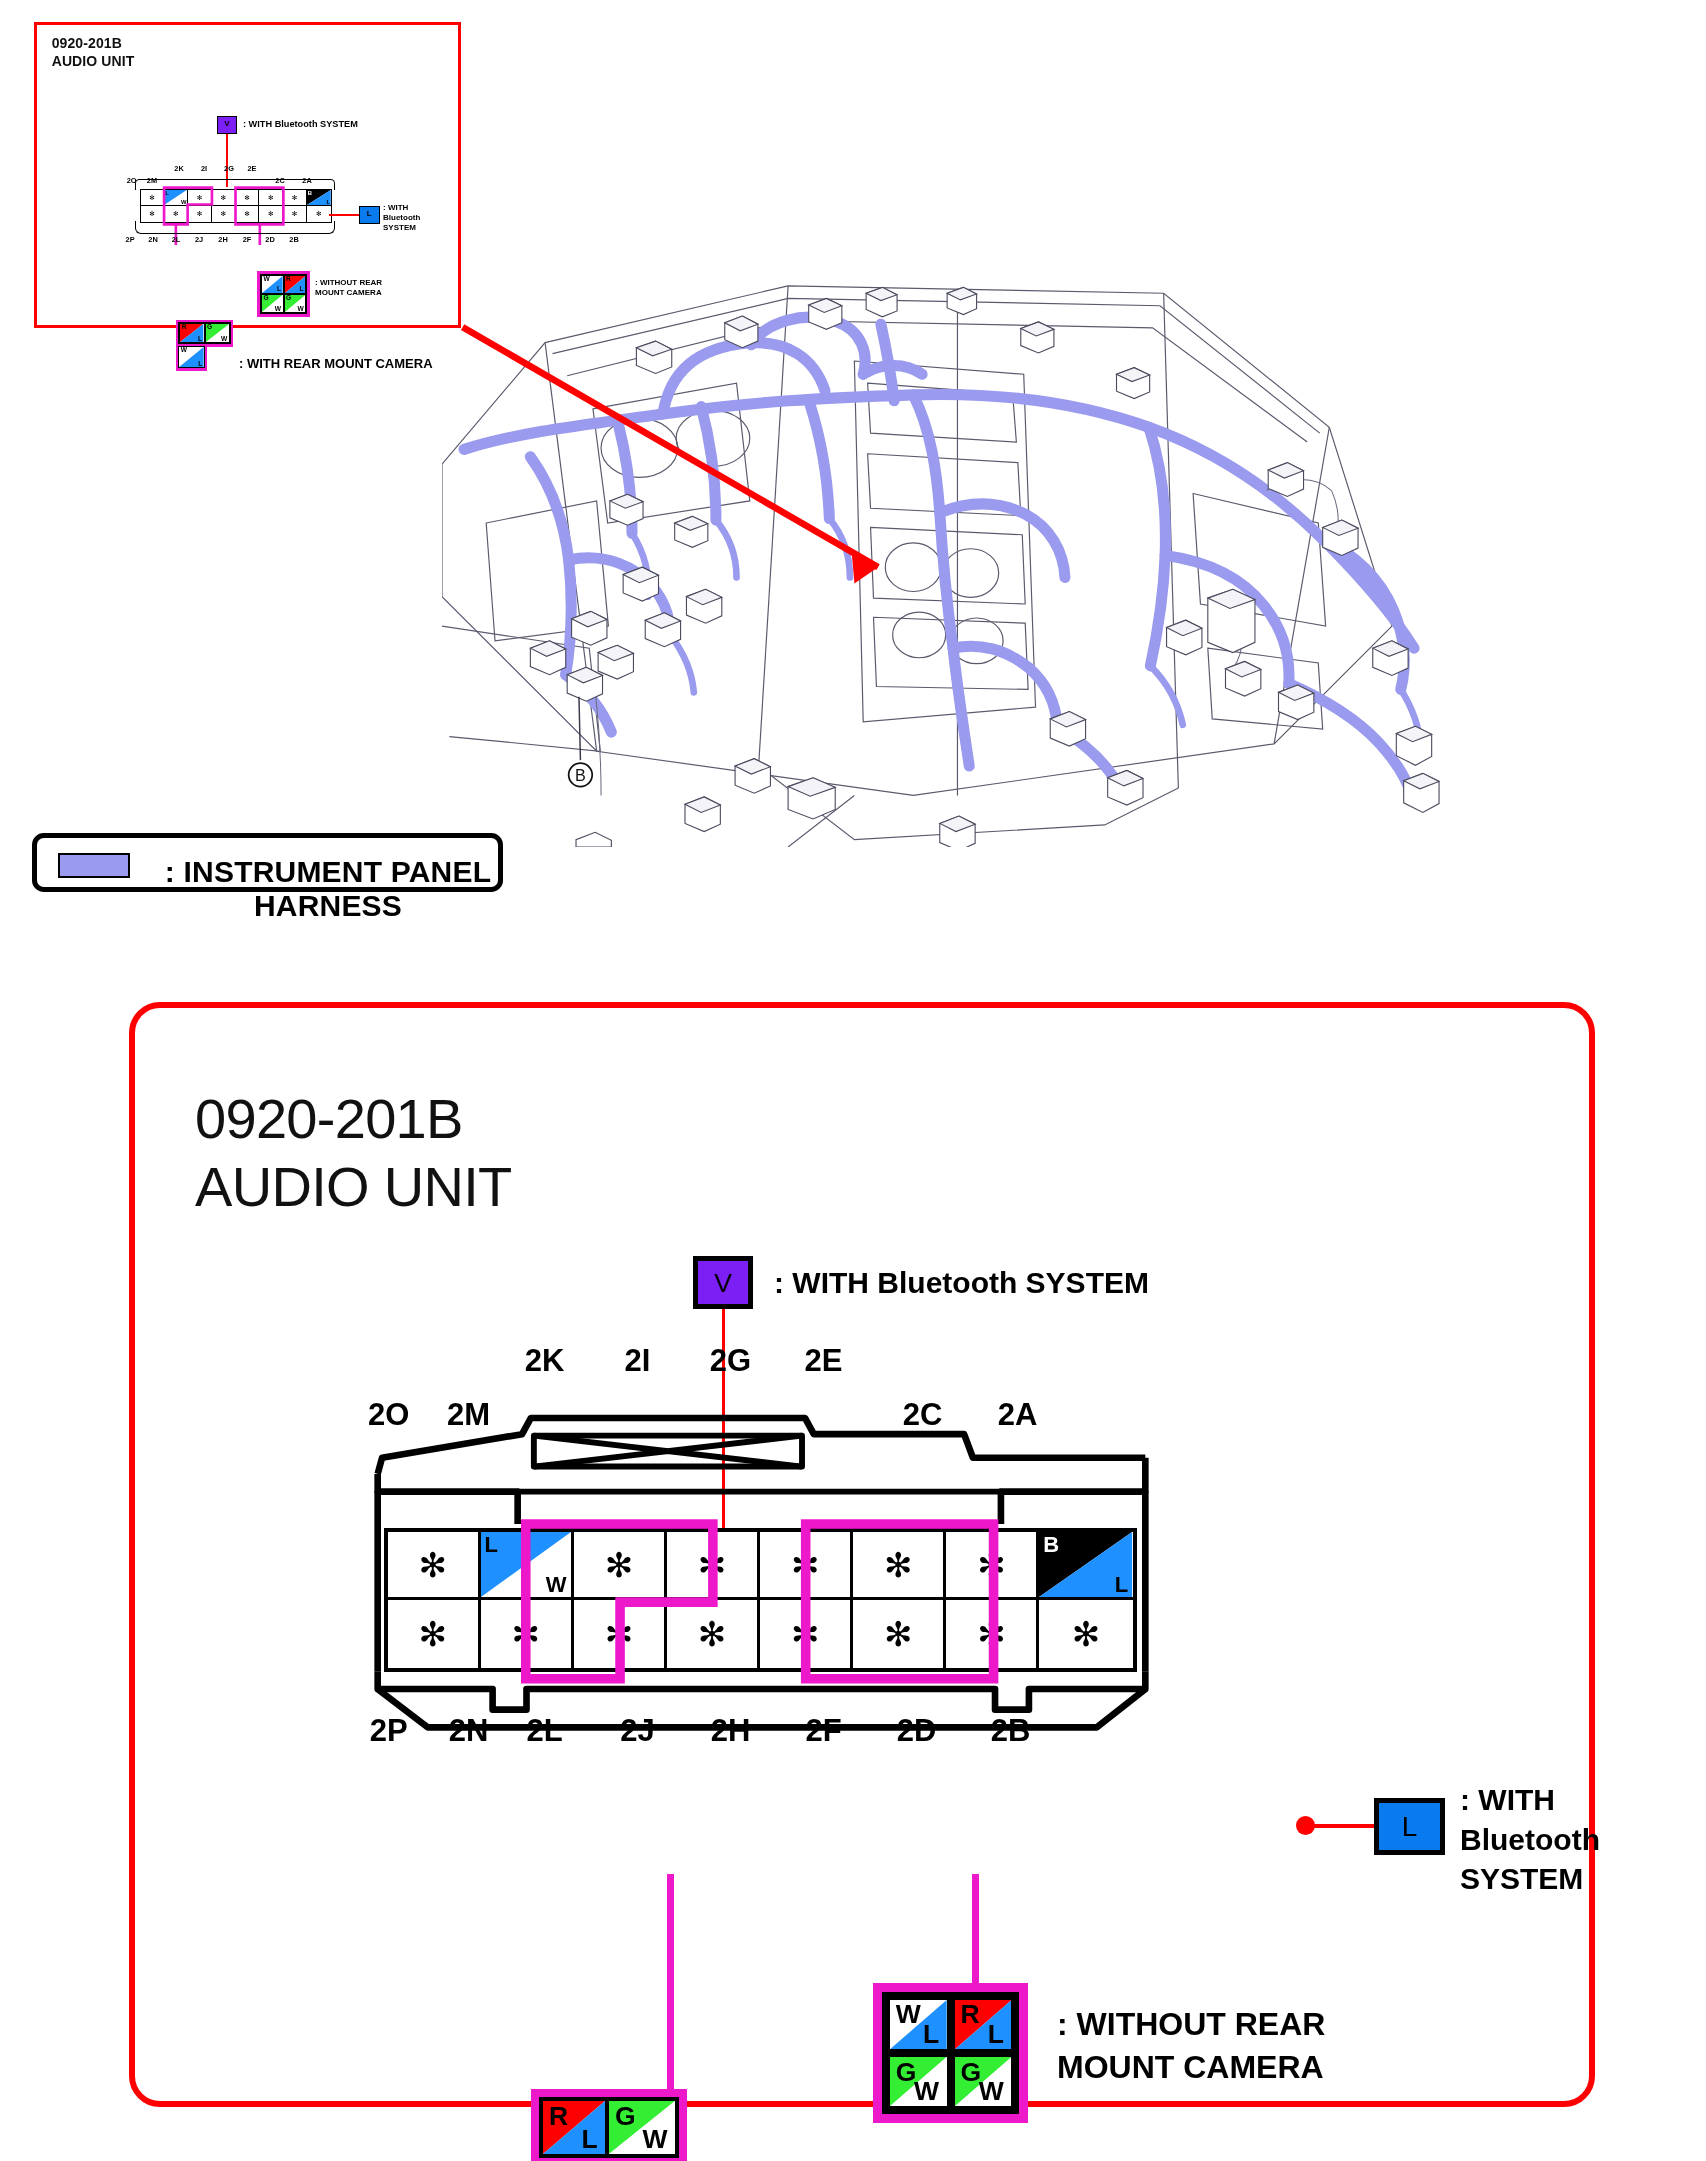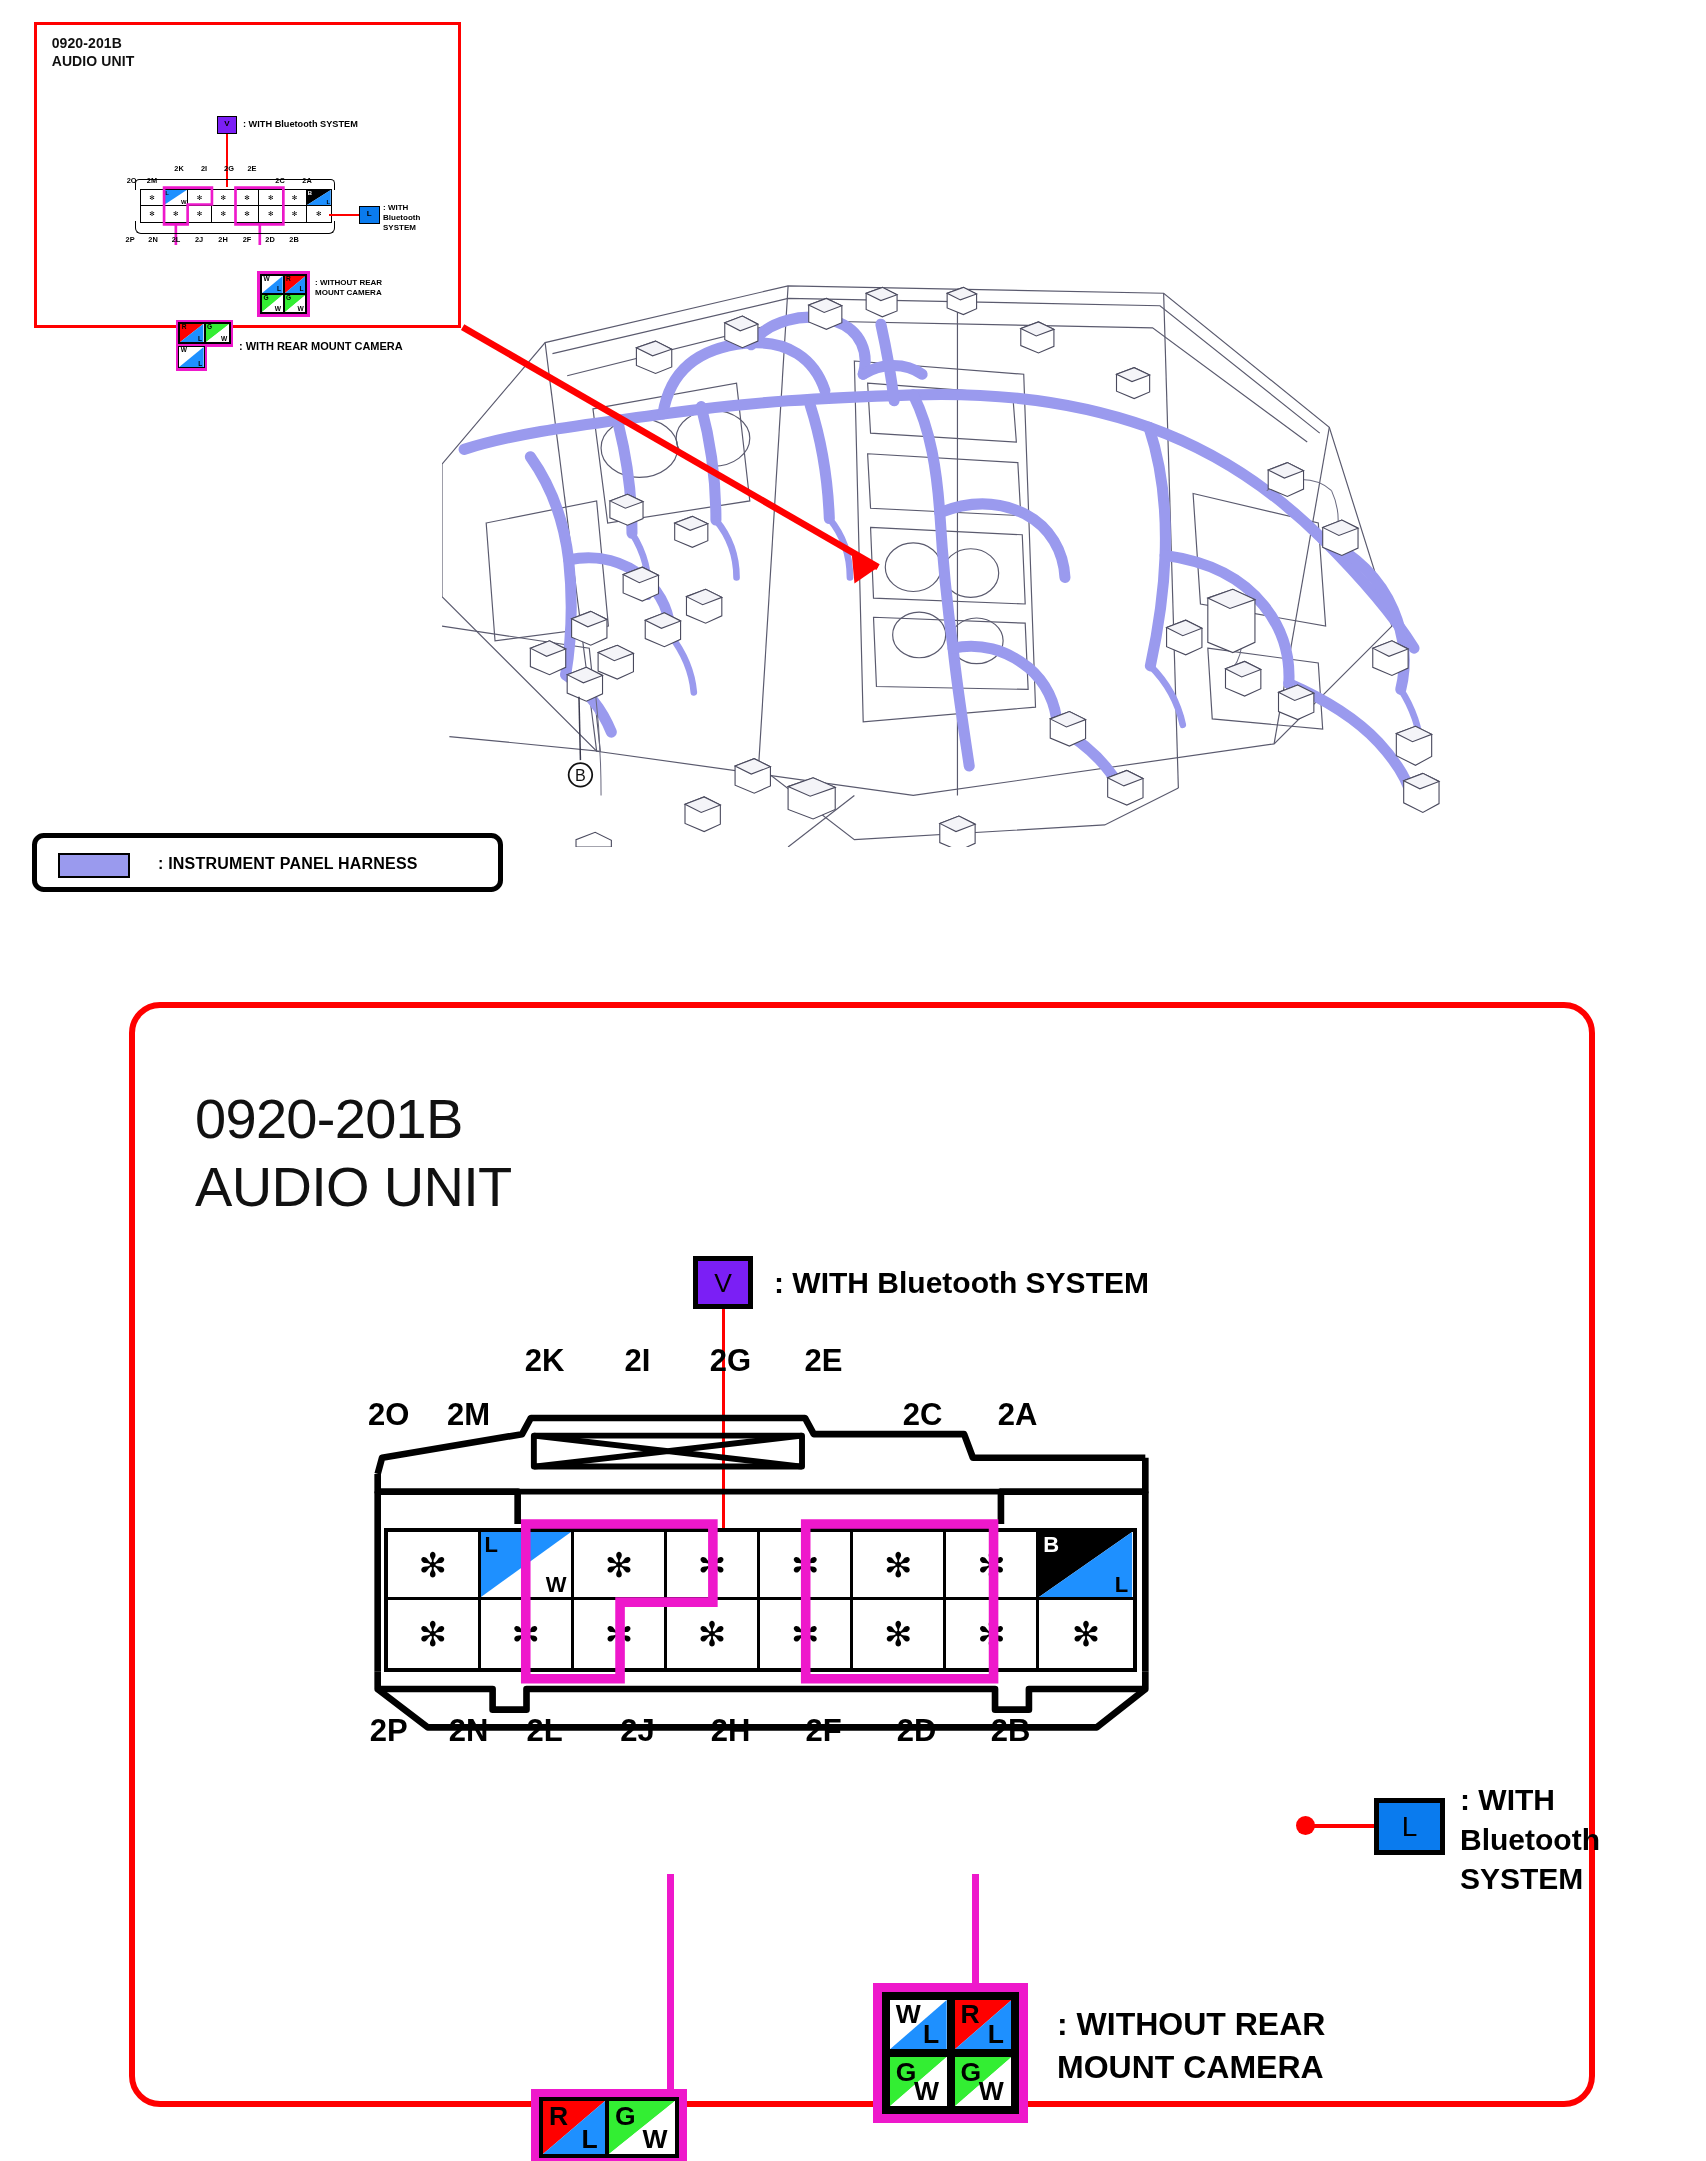--- a/index.html
+++ b/index.html
@@ -64,21 +64,21 @@
     background:#ff0000; }
 
   
   #inset-wo { position:absolute; left:220px; top:246px; width:53px; height:46px;
     background:#EE18CB; padding:2.9px; }
   #inset-wo .inner { width:100%; height:100%; border:1.5px solid #000;
     display:grid; grid-template-columns:1fr 1fr; grid-template-rows:1fr 1fr; }
   #inset-wo-text { position:absolute; left:278px; top:253px; font-size:8px;
     font-weight:bold; line-height:1.3; color:#000; }
   #inset-w { position:absolute; left:139px; top:295px; width:57px; height:49px; }
-  #inset-w-text { position:absolute; left:202px; top:315px; font-size:11px;
+  #inset-w-text { position:absolute; left:202px; top:331px; font-size:13px;
     font-weight:bold; color:#000; white-space:nowrap; }
 
   .quad { position:relative; border:1.1px solid #000; overflow:hidden; background:#fff; }
   .quad .tri-a, .quad .tri-b { position:absolute; left:0; top:0; width:100%; height:100%; }
   .quad .lt { position:absolute; left:1.5px; top:0px; font-weight:bold; line-height:1; }
   .quad .rb { position:absolute; right:1.5px; bottom:0px; font-weight:bold; line-height:1; }
 
   
   #dash-wrap { position:absolute; left:442px; top:280px; width:1053px; height:567px; }
   #dash-svg { width:100%; height:100%; display:block; }
@@ -86,21 +86,21 @@
   
   #pointer-svg { position:absolute; left:0; top:0; width:1706px; height:965px;
     pointer-events:none; }
 
   
   #harness-legend {
     position:absolute; left:32px; top:833px; width:471px; height:59px;
     border:5.2px solid #000; border-radius:11.8px; background:#fff; }
   #harness-swatch { position:absolute; left:20.6px; top:14.7px; width:72px; height:25px;
     background:#9A9AEE; border:2.2px solid #000; }
-  #harness-text { position:absolute; left:121px; top:17px; font-size:16px;
+  #harness-text { position:absolute; left:121px; top:17px; font-size:30px;
     font-weight:bold; color:#000; letter-spacing:0.2px;text-align:center; }
 
   
   #main-panel {
     position:absolute; left:129px; top:1002px; width:1466px; height:1105px;
     border:6.6px solid #ff0000; border-radius:31px; background:#ffffff;
   }
   #main-title { position:absolute; left:60px; top:77px; font-size:56px;
     font-weight:normal; line-height:1.22; color:#111; letter-spacing:-0.7px;
     white-space:pre-line; }

